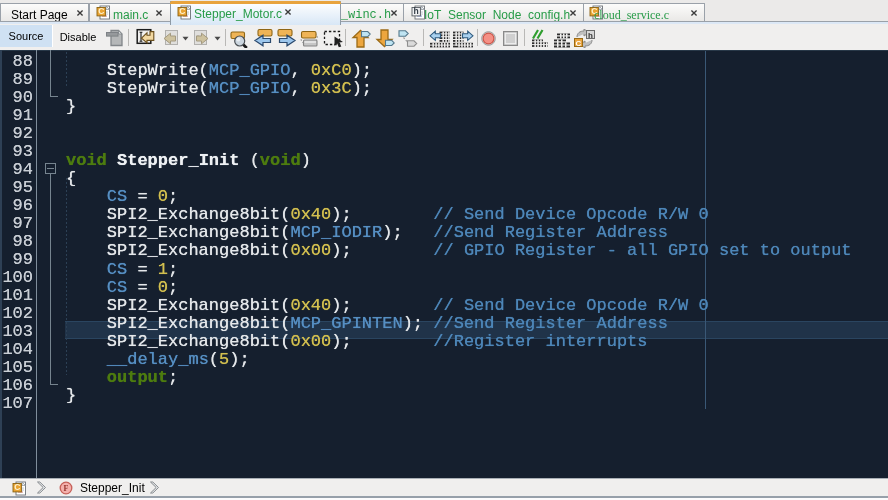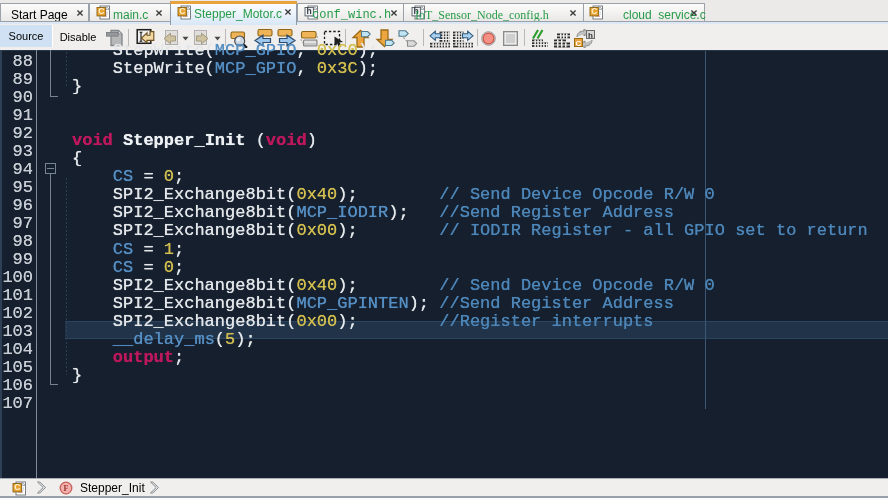--- a/index.html
+++ b/index.html
@@ -8,21 +8,21 @@
   .abs{position:absolute;}
   
   #tabbar{left:0;top:0;width:888px;height:21px;background:#ebeae9;}
   .tab{position:absolute;top:3px;height:18px;border:1px solid #9aa1a9;border-bottom:none;
        border-radius:1px 1px 0 0;background:linear-gradient(#fcfcfb,#e8e7e5);
        font-size:11px;color:#000;}
   .tab .lbl{position:absolute;top:4px;font-size:12px;}
   .green{color:#279b48;}
   .tab .cls{position:absolute;top:5px;width:8px;height:8px;}
   .tab .icn{position:absolute;top:1px;}
-  .tab.active{background:linear-gradient(#ffffff,#d8e7f6);border-color:#8e9aa6;top:1px;height:23px;z-index:3;}
+  .tab.active{background:linear-gradient(#ffffff,#d8e7f6);border-color:#8e9aa6;top:1px;height:23px;z-index:3;padding-left:44px;}
   .tab.active:before{content:"";position:absolute;left:-1px;top:-1px;right:-1px;height:3px;background:#e8a33d;border-radius:2px 2px 0 0;}
   .tab.active .lbl{top:5px;}
   .tab.active .cls{top:6px;}
   .tab.active .icn{top:3px;}
   #tabstrip{left:0;top:21px;width:888px;height:3px;background:#dce8f6;border-top:1px solid #9aa1a9;box-sizing:border-box;}
   
   #toolbar{left:0;top:24px;width:888px;height:26px;background:#f0efee;}
   .tbsep{position:absolute;top:5px;width:1px;height:17px;background:#b9b8b6;}
   #srcbtn{position:absolute;left:0;top:1px;width:52px;height:22px;background:#cfe1f3;
           border-right:1px solid #fff;font-size:11px;color:#000;
@@ -31,22 +31,22 @@
           text-align:center;line-height:22px;}
   
   #editor{left:0;top:50px;width:888px;height:428px;background:#151f2e;}
   #edtop{left:0;top:50px;width:888px;height:1px;background:#283848;}
   #edleft{left:0;top:50px;width:2px;height:428px;background:#2e4055;}
   #gutline{left:36px;top:50px;width:1px;height:428px;background:#7f8d9b;}
   #marginline{left:705px;top:51px;width:1px;height:358px;background:#3a5876;}
   #hline{left:65px;top:321px;width:823px;height:18px;background:#203349;border-top:1px solid #2a4560;border-bottom:1px solid #2a4560;box-sizing:border-box;}
   pre{margin:0;font-family:"Liberation Mono",monospace;font-size:17px;line-height:18.05px;text-shadow:0 0 0.7px currentColor;}
   #nums{left:0;top:52.5px;width:33px;text-align:right;color:#c9ced5;text-shadow:0 0 0.35px currentColor;}
-  #code{left:66px;top:42px;color:#e4e7ea;margin-left:6px;}
-  .k{color:#be185d;font-weight:bold;}
+  #code{left:66px;top:62px;color:#e4e7ea;}
+  .k{color:#4d7c0f;font-weight:bold;}
   .b{color:#568fc3;}
   .n{color:#d2bf4f;}
   .c{color:#4d86b8;}
   .fn{color:#eef1f4;font-weight:bold;}
   .fold{position:absolute;background:#76848f;}
   .ig{position:absolute;width:1px;background-image:linear-gradient(#2c4055 50%,transparent 50%);background-size:1px 4px;}
   
   #crumb{left:0;top:478px;width:888px;height:18px;background:#f0efee;border-top:1px solid #a9afb6;box-sizing:border-box;}
   #crumb .txt{position:absolute;left:80px;top:2px;font-size:12px;color:#000;}
   #bottom{left:0;top:496px;width:888px;height:4px;background:#fcfcfd;border-top:2px solid #97a0aa;box-sizing:border-box;}
@@ -108,30 +108,30 @@
       </svg>
     <span class="lbl green" style="left:14px;font-family:Liberation Mono, monospace;">conf_winc.h</span>
     <svg class="cls" style="left:92px;" viewBox="0 0 9 9">
         <path d="M1.6 1.6 L7.4 7.4 M7.4 1.6 L1.6 7.4" stroke="#3a3a3a" stroke-width="1.5"></path>
       </svg>
   </div>
   <div class="tab" style="left:403px;width:179px;">
     <svg class="icn h" style="left:7px;" width="14" height="15" viewBox="0 0 14 15">
         <use href="#hicon"></use>
       </svg>
-    <span class="lbl green" style="left:11px;font-family:Liberation Serif, serif;">IoT_Sensor_Node_config.h</span>
+    <span class="lbl green" style="left:20px;">IoT_Sensor_Node_config.h</span>
     <svg class="cls" style="left:165px;" viewBox="0 0 9 9">
         <path d="M1.6 1.6 L7.4 7.4 M7.4 1.6 L1.6 7.4" stroke="#3a3a3a" stroke-width="1.5"></path>
       </svg>
   </div>
   <div class="tab" style="left:583px;width:120px;">
     <svg class="icn" style="left:5px;" width="14" height="15" viewBox="0 0 14 15">
         <use href="#cicon"></use>
       </svg>
-    <span class="lbl green" style="left:39px;">cloud_service.c</span>
+    <span class="lbl green" style="left:10px;font-family:Liberation Serif, serif;">cloud_service.c</span>
     <svg class="cls" style="left:106px;" viewBox="0 0 9 9">
         <path d="M1.6 1.6 L7.4 7.4 M7.4 1.6 L1.6 7.4" stroke="#3a3a3a" stroke-width="1.5"></path>
       </svg>
   </div>
 </div>
 <div id="tabstrip" class="abs"></div>
 
 <div id="toolbar" class="abs">
   <div id="srcbtn">Source</div>
   <div id="histbtn">Disable</div>
@@ -347,21 +347,21 @@
 <pre id="code" class="abs">    StepWrite(<span class="b">MCP_GPIO</span>, <span class="n">0xC0</span>);
     StepWrite(<span class="b">MCP_GPIO</span>, <span class="n">0x3C</span>);
 }
 
 
 <span class="k">void</span> <span class="fn">Stepper_Init</span> (<span class="k">void</span>)
 {
     <span class="b">CS</span> = <span class="n">0</span>;
     SPI2_Exchange8bit(<span class="n">0x40</span>);        <span class="c">// Send Device Opcode R/W 0</span>
     SPI2_Exchange8bit(<span class="b">MCP_IODIR</span>);   <span class="c">//Send Register Address</span>
-    SPI2_Exchange8bit(<span class="n">0x00</span>);        <span class="c">// IODIR Register - all GPIO set to return</span>
+    SPI2_Exchange8bit(<span class="n">0x00</span>);        <span class="c">// GPIO Register - all GPIO set to output</span>
     <span class="b">CS</span> = <span class="n">1</span>;
     <span class="b">CS</span> = <span class="n">0</span>;
     SPI2_Exchange8bit(<span class="n">0x40</span>);        <span class="c">// Send Device Opcode R/W 0</span>
     SPI2_Exchange8bit(<span class="b">MCP_GPINTEN</span>); <span class="c">//Send Register Address</span>
     SPI2_Exchange8bit(<span class="n">0x00</span>);        <span class="c">//Register interrupts</span>
     <span class="b">__delay_ms</span>(<span class="n">5</span>);
     <span class="k">output</span>;
 }
 </pre>
 

